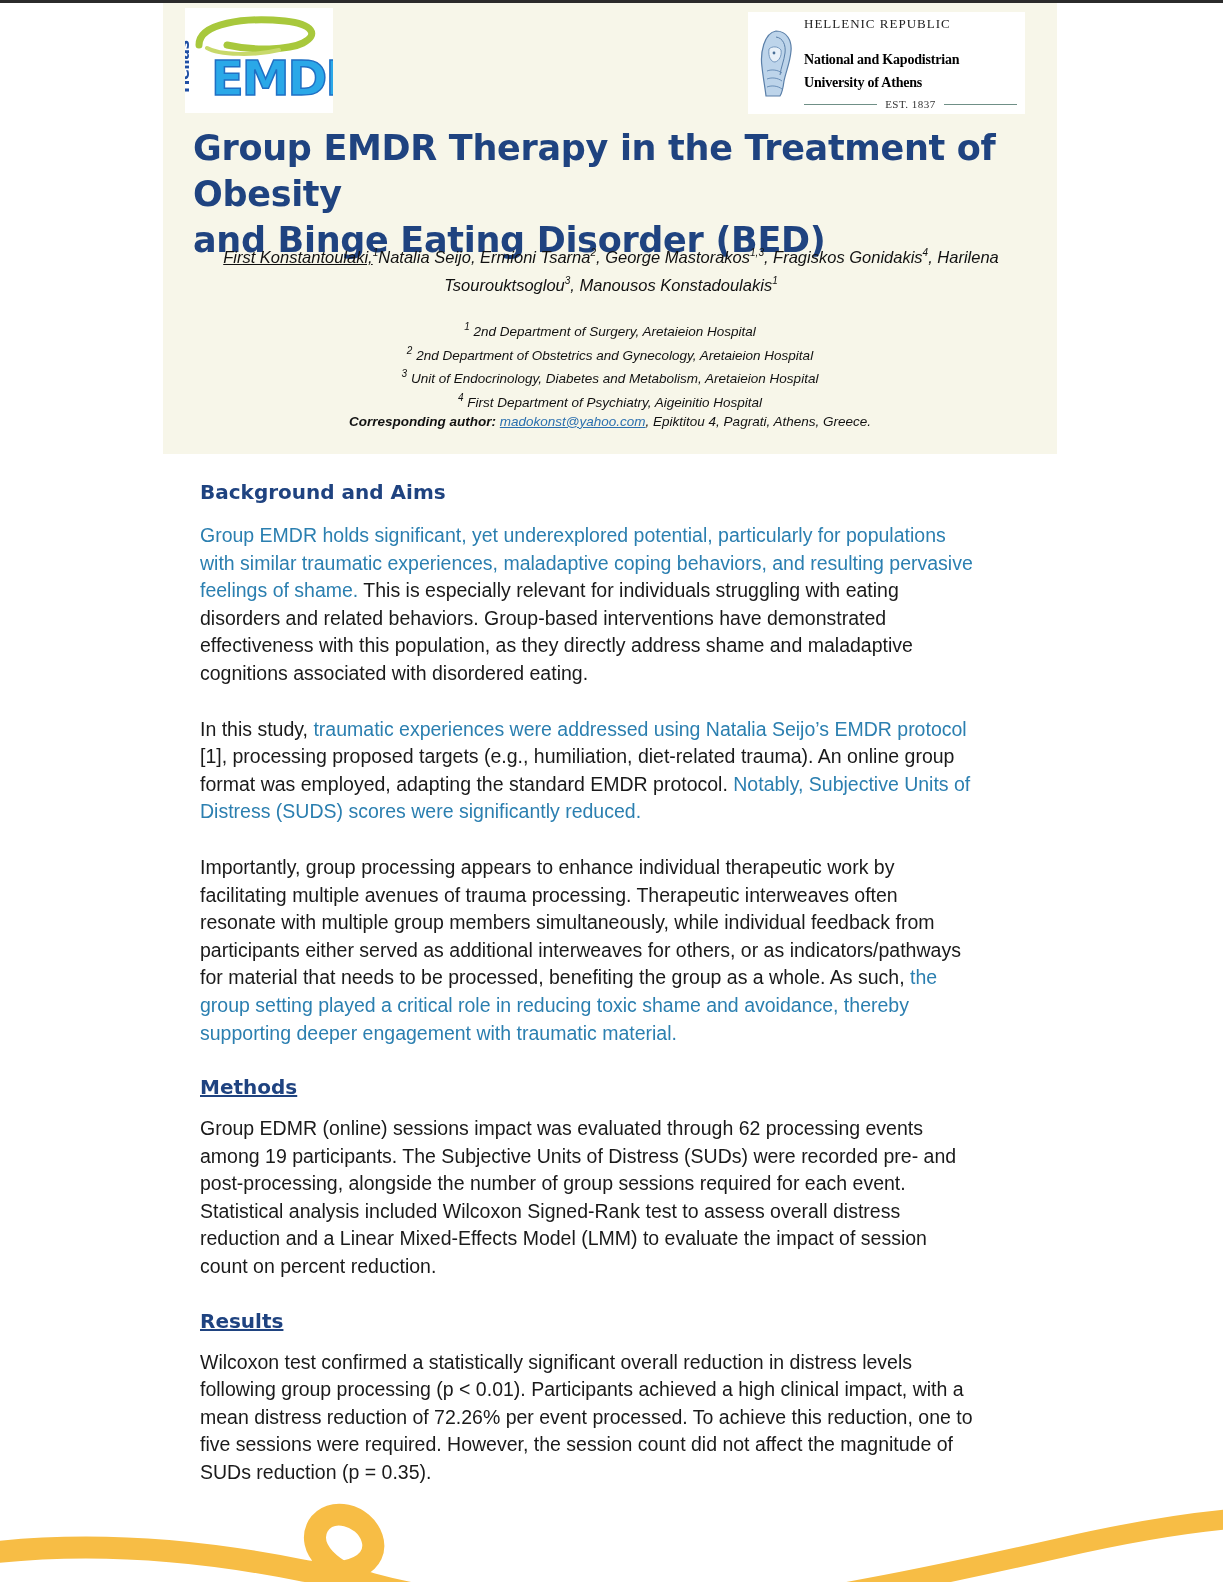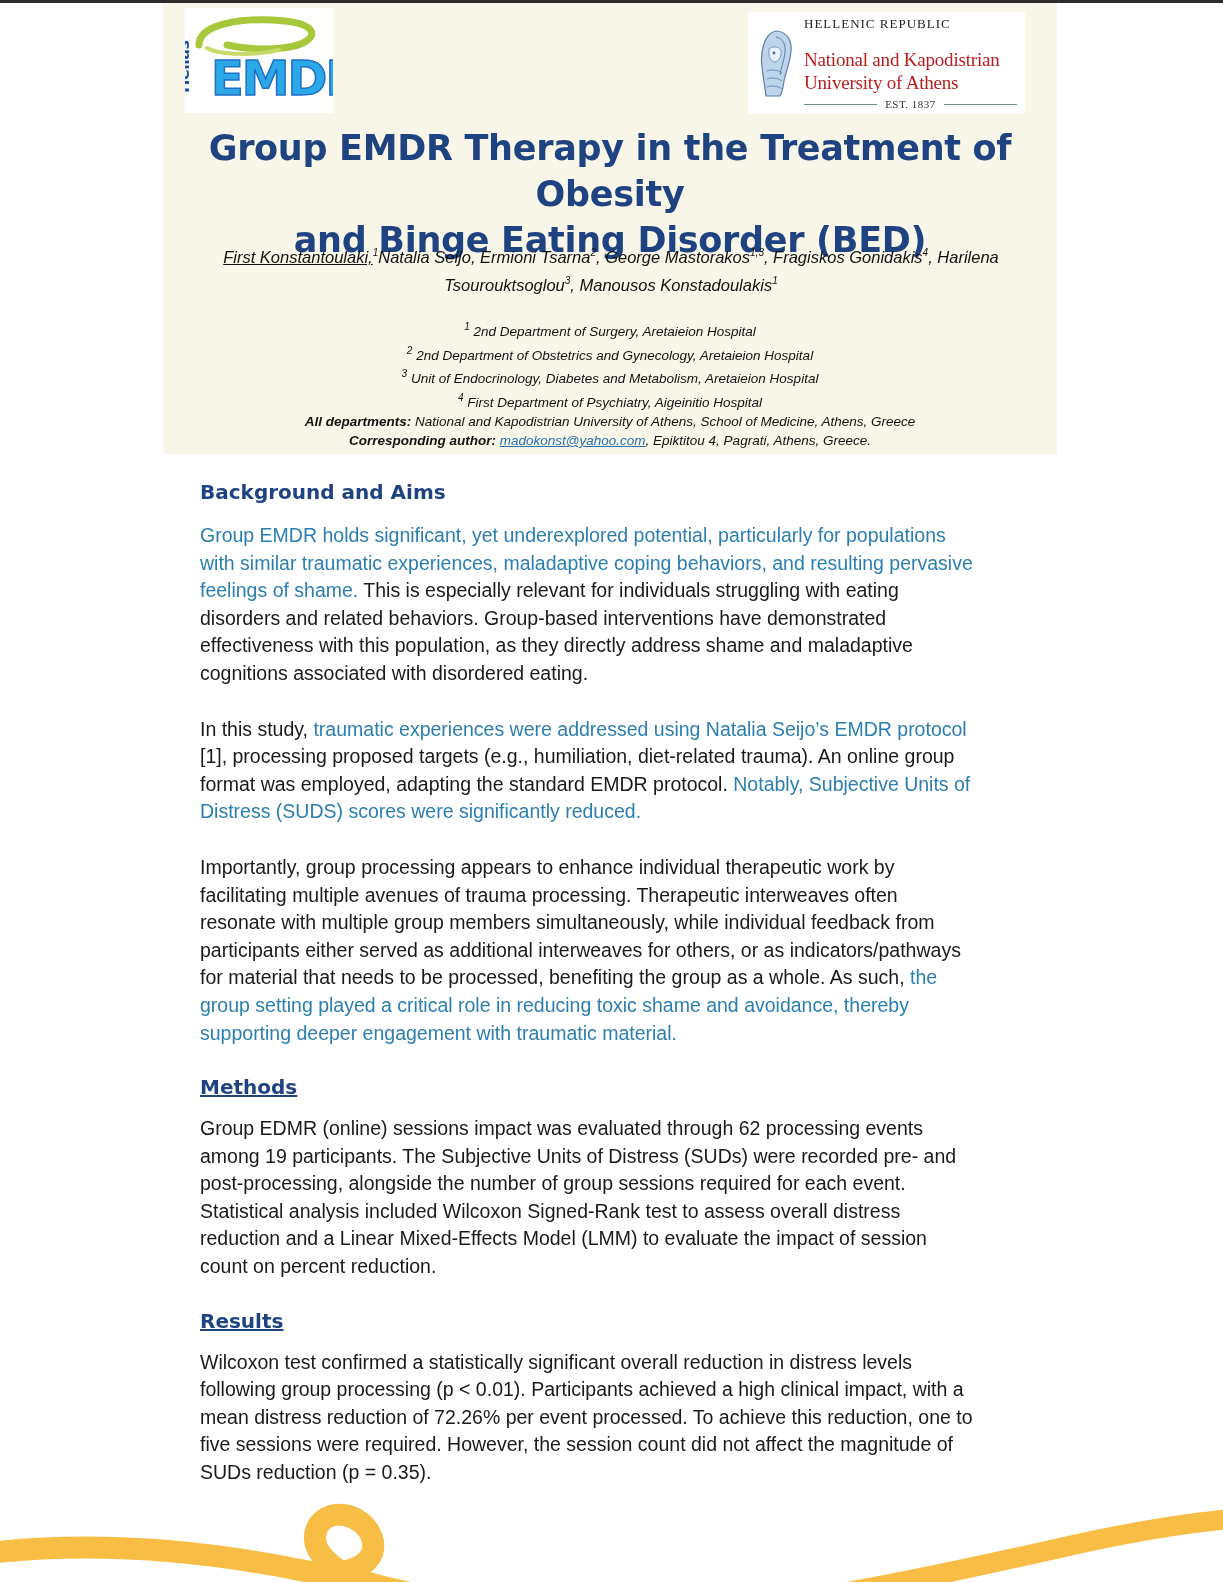--- a/index.html
+++ b/index.html
@@ -101,23 +101,23 @@
   .nkua-text { flex: 1 1 auto; }
   .nkua-l1 {
     font-family: "Liberation Serif", serif;
     font-size: 13px;
     letter-spacing: 1px;
     color: #222;
     margin-bottom: 16px;
   }
   .nkua-l2, .nkua-l3 {
     font-family: "Liberation Serif", serif;
-    font-size: 19px;
-    font-weight: normal;
-    color: #b91c1c;
+    font-size: 14px;
+    font-weight: bold;
+    color: #000000;
     line-height: 23px;
     letter-spacing: -0.2px;
   }
   .nkua-rule {
     display: flex;
     align-items: center;
     margin-top: 4px;
   }
   .nkua-rule .line {
     height: 1px;
@@ -130,21 +130,21 @@
     color: #333;
     padding: 0 8px;
     letter-spacing: 0.5px;
   }
 
   .poster-title {
     position: absolute;
     left: 30px;
     top: 122px;
     width: 834px;
-    text-align: center;
+    text-align: left;
     color: #1f4380;
     font-size: 35px;
     line-height: 46px;
     font-weight: bold;
     font-family: "DejaVu Sans", sans-serif;
     letter-spacing: -0.3px;
   }
 
   .authors {
     position: absolute;
@@ -260,21 +260,20 @@
 
   <div class="authors">
     <span class="lead">First Konstantoulaki,</span><sup>1</sup><span>Natalia Seijo, Ermioni Tsarna</span><sup>2</sup><span>, George Mastorakos</span><sup>1,3</sup><span>, Fragiskos Gonidakis</span><sup>4</sup><span>, Harilena Tsourouktsoglou</span><sup>3</sup><span>, Manousos Konstadoulakis</span><sup>1</sup>
   </div>
 
   <div class="affils">
     <div><sup>1</sup> <span>2nd Department of Surgery, Aretaieion Hospital</span></div>
     <div><sup>2</sup> <span>2nd Department of Obstetrics and Gynecology, Aretaieion Hospital</span></div>
     <div><sup>3</sup> <span>Unit of Endocrinology, Diabetes and Metabolism, Aretaieion Hospital</span></div>
     <div><sup>4</sup> <span>First Department of Psychiatry, Aigeinitio Hospital</span></div>
-    <div><b>All departments:</b><span> National and Kapodistrian University of Athens, School of Medicine, Athens, Greece</span></div>
     <div><b>Corresponding author:</b> <span class="mail">madokonst@yahoo.com</span><span>, Epiktitou 4, Pagrati, Athens, Greece.</span></div>
   </div>
 </div>
 
 <div class="body-col">
 
   <h2 class="sec">Background and Aims</h2>
 
   <p class="para"><span class="hl">Group EMDR holds significant, yet underexplored potential, particularly for populations with similar traumatic experiences, maladaptive coping behaviors, and resulting pervasive feelings of shame.</span><span> This is especially relevant for individuals struggling with eating disorders and related behaviors. Group-based interventions have demonstrated effectiveness with this population, as they directly address shame and maladaptive cognitions associated with disordered eating.</span></p>
 

